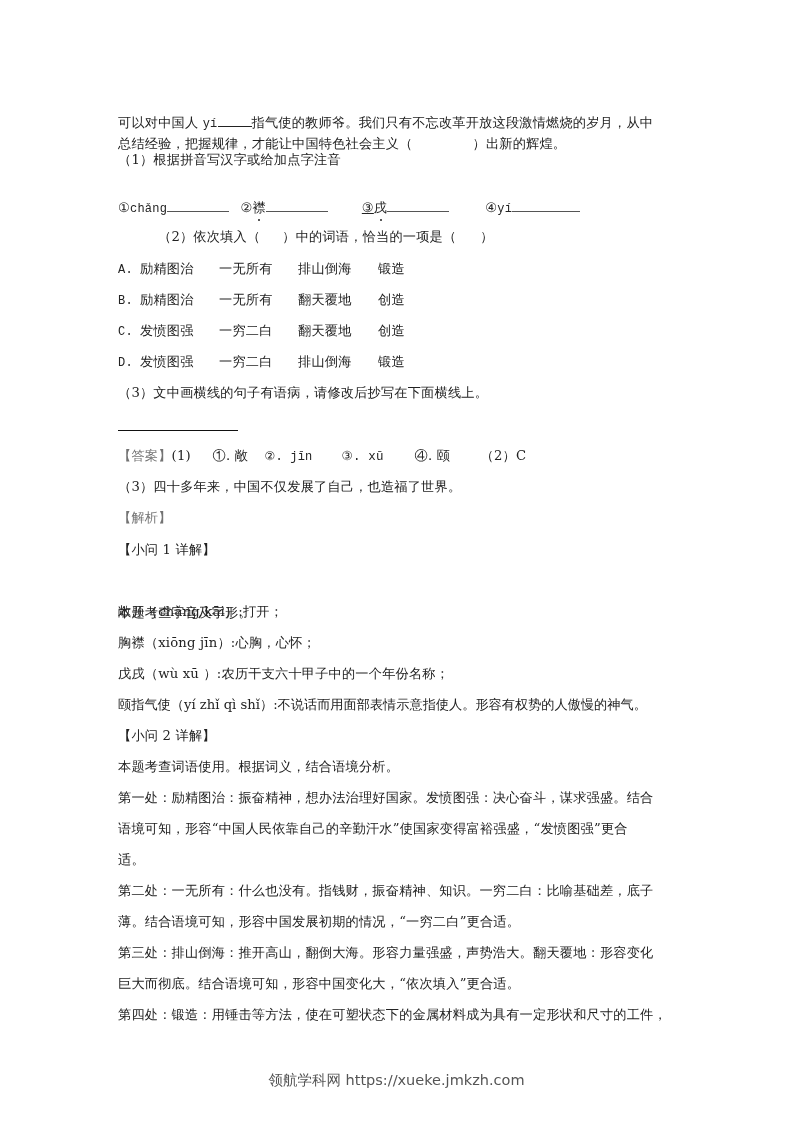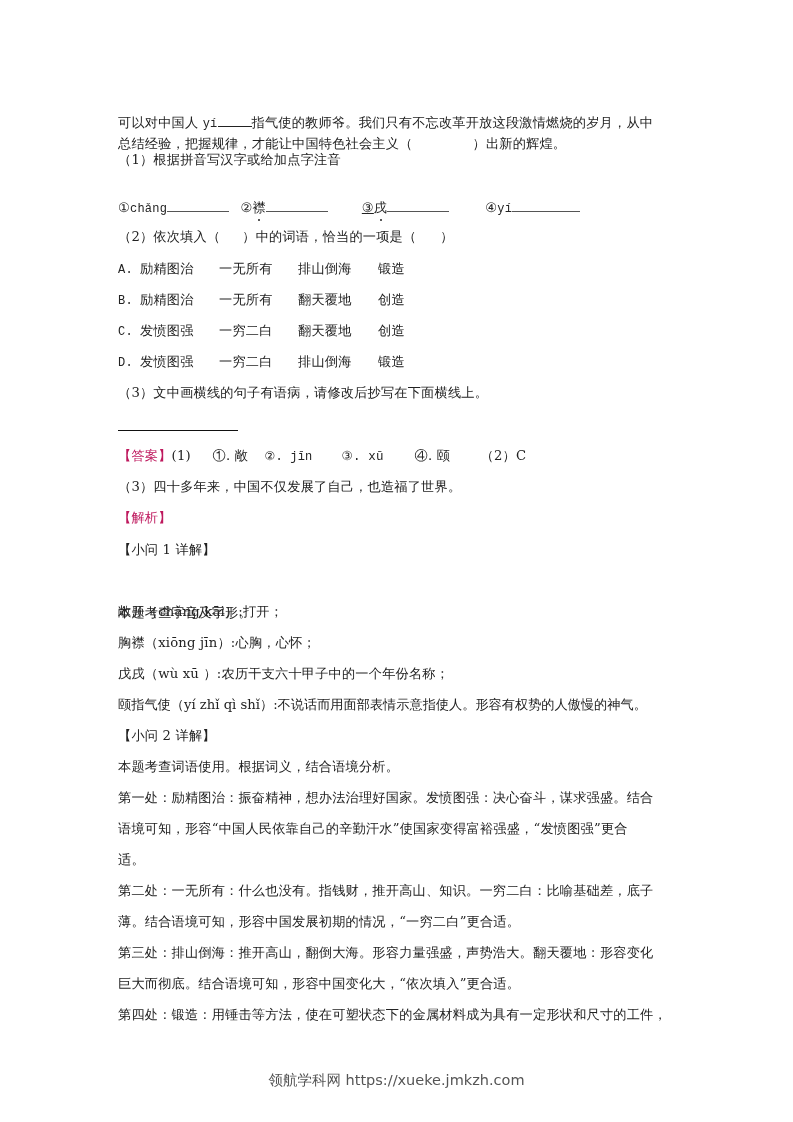--- a/index.html
+++ b/index.html
@@ -57,21 +57,21 @@
     width: 2px;
     height: 2px;
     margin-left: -1px;
     background: #222;
     border-radius: 50%;
   }
   .paren-space {
     display: inline-block;
   }
   .blue-tag {
-    color: #be185d;
+    color: #737373;
   }
   .opt-cell {
     display: inline-block;
   }
   .ans-gap {
     display: inline-block;
   }
   .rule {
     position: absolute;
     left: 0;
@@ -112,21 +112,21 @@
       <span>②</span><span class="dotted">襟</span><span class="blank-thin" style="width:62px;"></span>
     </span>
     <span style="display:inline-block;width:119px;text-decoration:underline;">
       <span>③</span><span class="dotted">戌</span><span class="blank-thin" style="width:62px;"></span>
     </span>
     <span style="display:inline-block;text-align:right;">
       <span>④</span><span class="latin">yí</span><span class="blank-thin" style="width:68px;"></span>
     </span>
   </div>
 
-  <div class="line" style="top:228px;">
+  <div class="line" style="top:228px;margin-left:40px;">
     <span>（2）依次填入（</span><span class="paren-space" style="width:22px;"></span><span>）中的词语，恰当的一项是（</span><span class="paren-space" style="width:24px;"></span><span>）</span>
   </div>
 
   <div class="line" style="top:260px;">
     <span class="opt-cell latin" style="width:22px;">A.</span><span class="opt-cell" style="width:79px;">励精图治</span><span class="opt-cell" style="width:79px;">一无所有</span><span class="opt-cell" style="width:80px;">排山倒海</span><span class="opt-cell">锻造</span>
   </div>
   <div class="line" style="top:291px;">
     <span class="opt-cell latin" style="width:22px;">B.</span><span class="opt-cell" style="width:79px;">励精图治</span><span class="opt-cell" style="width:79px;">一无所有</span><span class="opt-cell" style="width:80px;">翻天覆地</span><span class="opt-cell">创造</span>
   </div>
   <div class="line" style="top:322px;">
@@ -152,20 +152,20 @@
   <div class="line" style="top:603px;">敞开（chǎng kāi）:打开；</div>
   <div class="line" style="top:634px;">胸襟（xiōng  jīn）:心胸，心怀；</div>
   <div class="line" style="top:665px;">戊戌（wù  xū ）:农历干支六十甲子中的一个年份名称；</div>
   <div class="line" style="top:696px;letter-spacing:0;">颐指气使（yí zhǐ qì shǐ）:不说话而用面部表情示意指使人。形容有权势的人傲慢的神气。</div>
 
   <div class="line" style="top:727px;">【小问 2 详解】</div>
   <div class="line" style="top:758px;">本题考查词语使用。根据词义，结合语境分析。</div>
   <div class="line" style="top:789px;">第一处：励精图治：振奋精神，想办法治理好国家。发愤图强：决心奋斗，谋求强盛。结合</div>
   <div class="line" style="top:820px;">语境可知，形容“中国人民依靠自己的辛勤汗水”使国家变得富裕强盛，“发愤图强”更合</div>
   <div class="line" style="top:851px;">适。</div>
-  <div class="line" style="top:882px;">第二处：一无所有：什么也没有。指钱财，推开高山、知识。一穷二白：比喻基础差，底子</div>
+  <div class="line" style="top:882px;">第二处：一无所有：什么也没有。指钱财，振奋精神、知识。一穷二白：比喻基础差，底子</div>
   <div class="line" style="top:913px;">薄。结合语境可知，形容中国发展初期的情况，“一穷二白”更合适。</div>
   <div class="line" style="top:944px;">第三处：排山倒海：推开高山，翻倒大海。形容力量强盛，声势浩大。翻天覆地：形容变化</div>
   <div class="line" style="top:975px;">巨大而彻底。结合语境可知，形容中国变化大，“依次填入”更合适。</div>
   <div class="line" style="top:1006px;">第四处：锻造：用锤击等方法，使在可塑状态下的金属材料成为具有一定形状和尺寸的工件，</div>
 </div>
 
 <div class="footer">领航学科网 https://xueke.jmkzh.com</div>
 
 </body></html>

